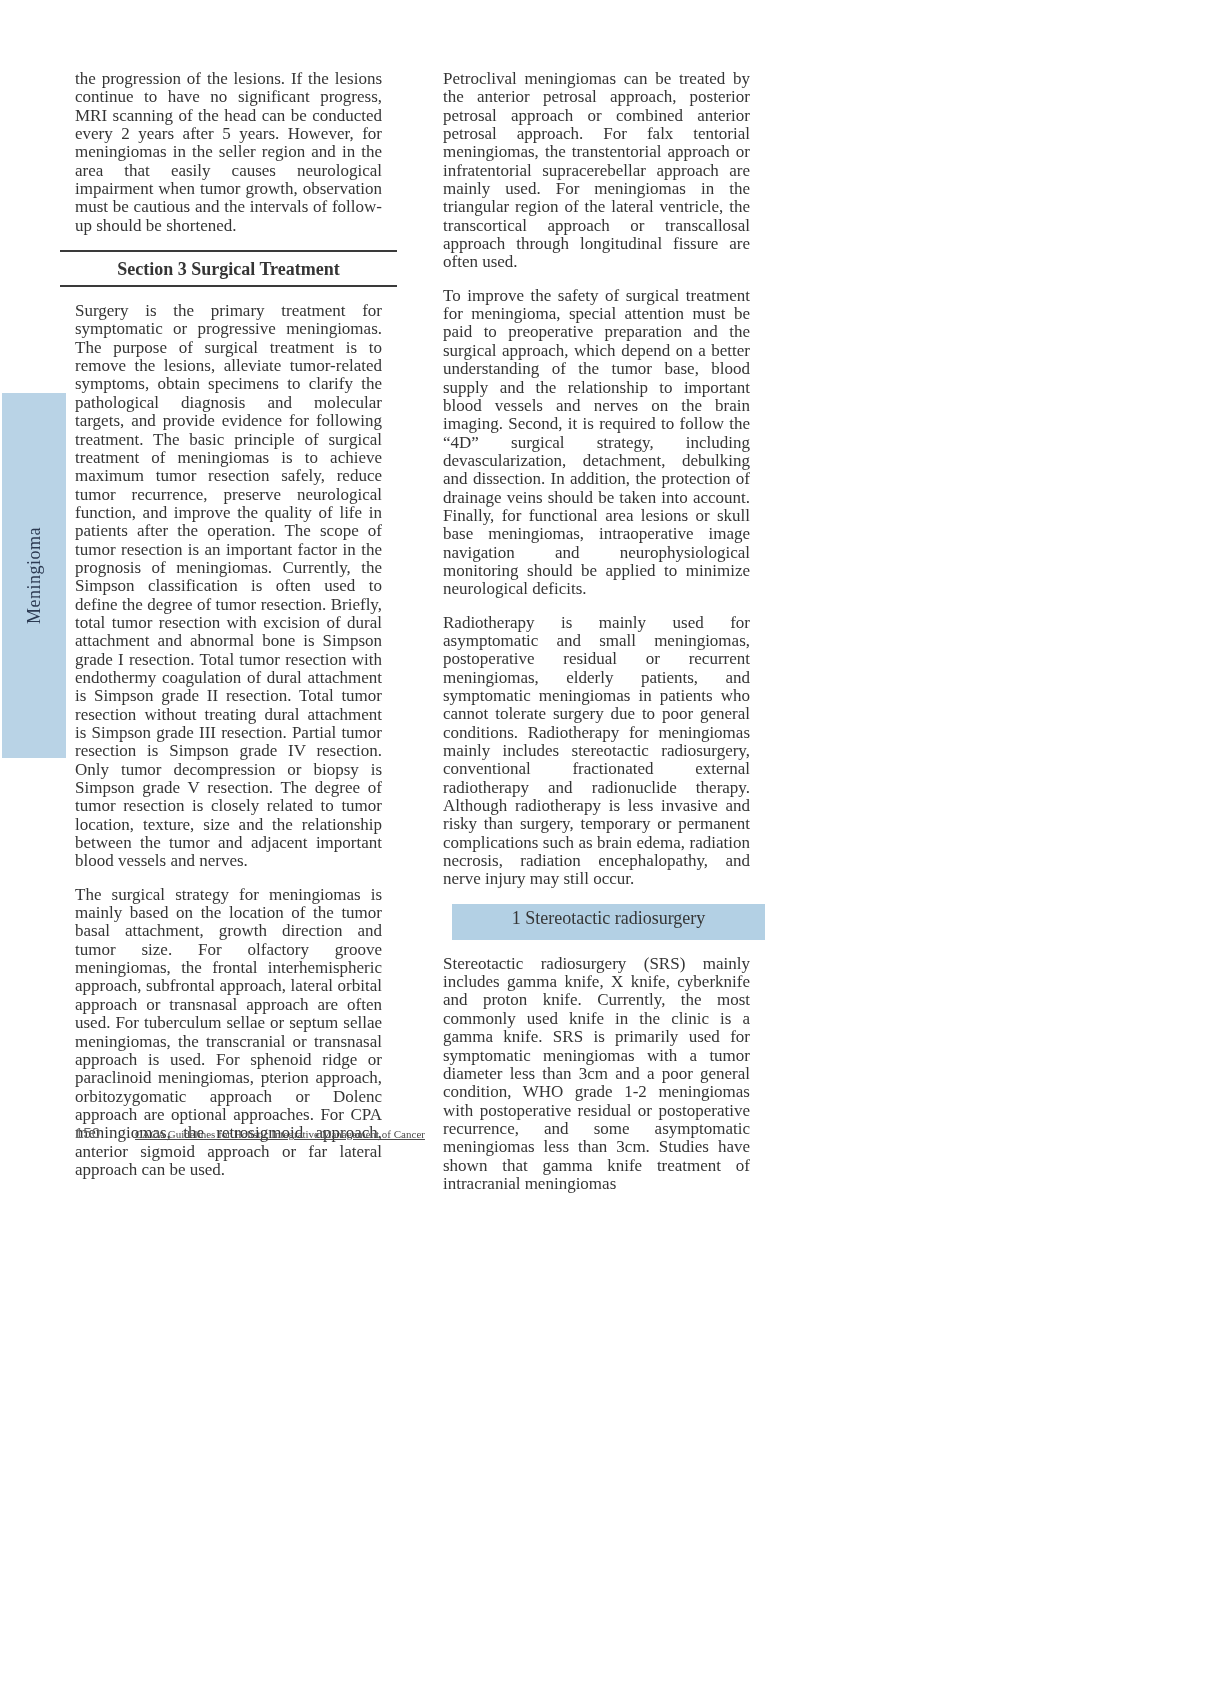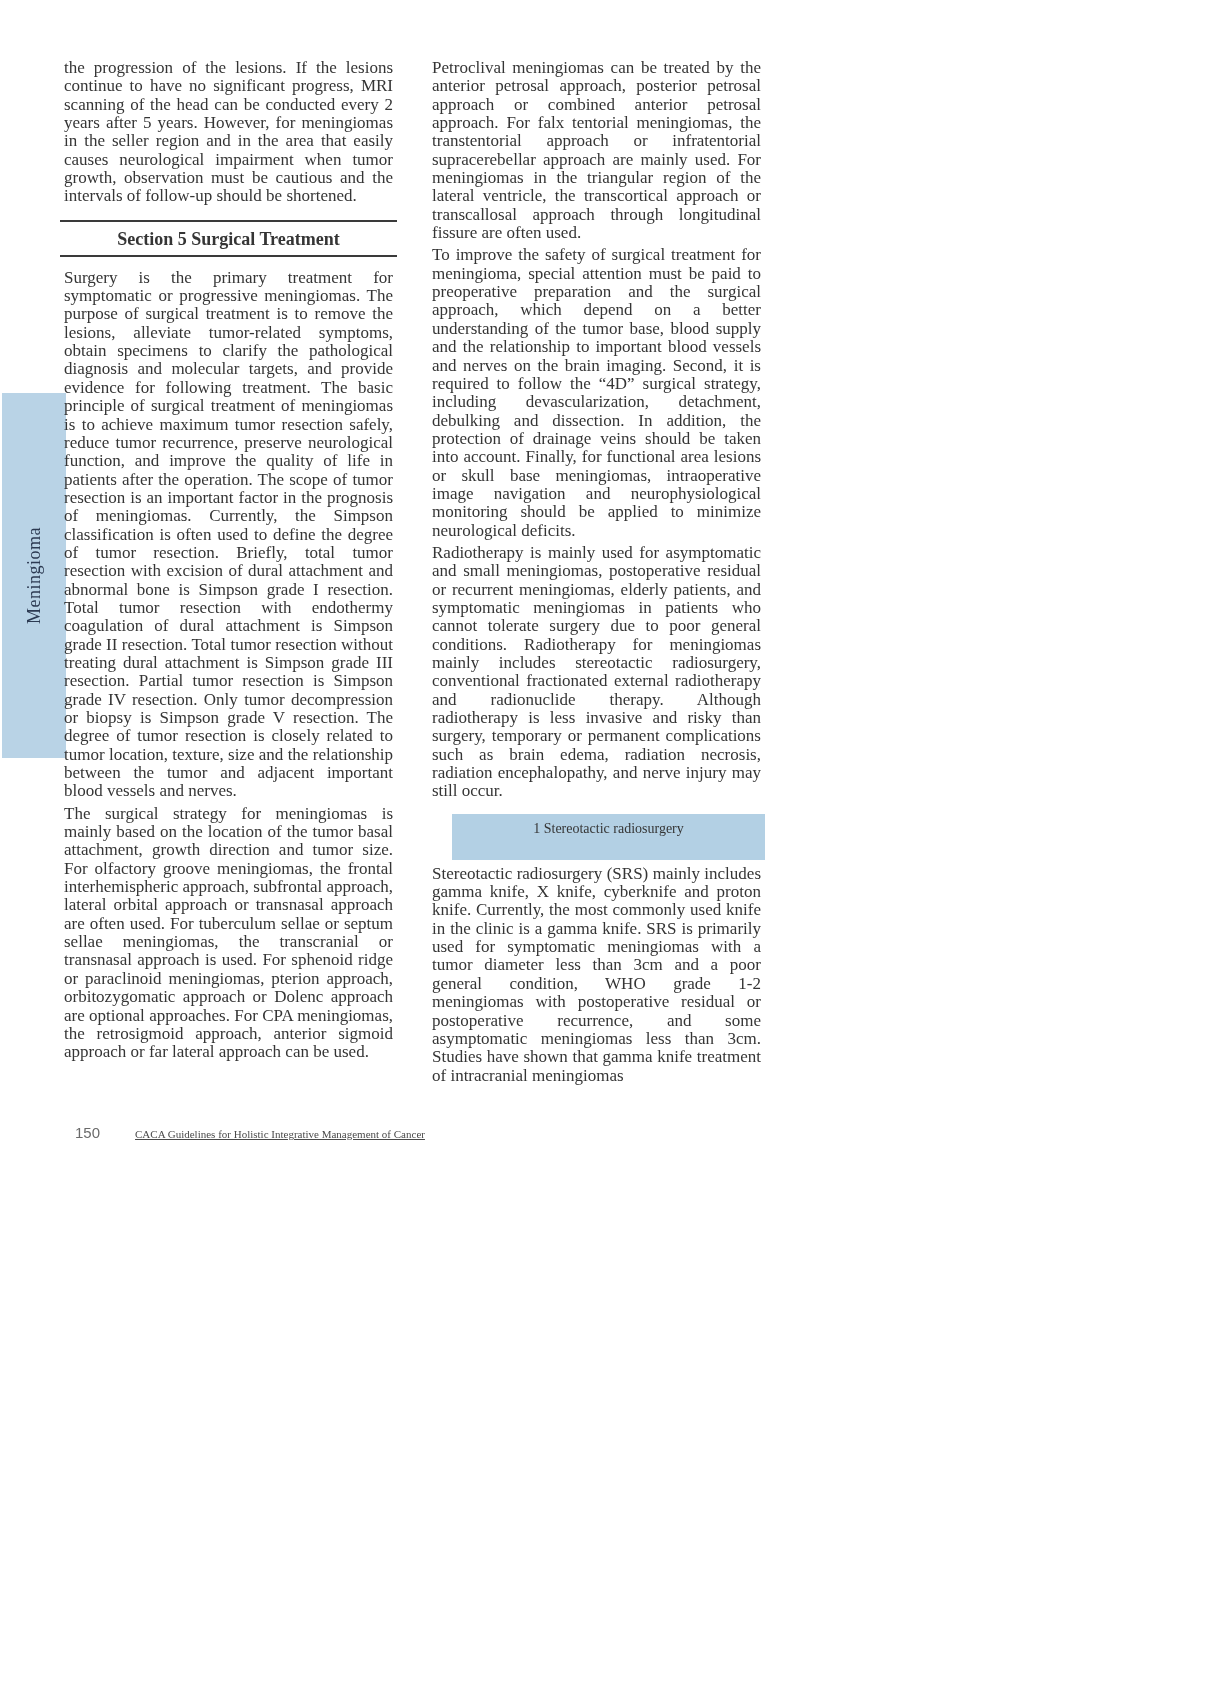--- a/index.html
+++ b/index.html
@@ -37,37 +37,37 @@
     position: absolute;
     top: 55px;
     width: 337px;
     font-size: 17px;
     line-height: 18.35px;
     text-align: justify;
     text-justify: inter-word;
   }
   .col-left  { left: 60px;  }
   .col-right { left: 428px; }
-  .col p { margin: 4px; }
+  .col p { margin: 15px; }
   .section-heading {
     font-weight: bold;
     text-align: center;
     font-size: 18px;
     line-height: 20px;
     border-top: 2px solid #3a3a3a;
     border-bottom: 2px solid #3a3a3a;
     padding: 7px 0 6px 0;
     margin: 14px 0 12px 0;
   }
   .sub-heading {
     background: #b3d0e4;
     text-align: center;
-    font-size: 14px;
+    font-size: 18px;
     line-height: 19px;
-    padding: 5px 0 22px 0;
+    padding: 5px 0 12px 0;
     margin: 13px 0 5px 24px;
   }
   
   .footer {
     position: absolute;
     left: 75px;
     top: 1124px;
     display: flex;
     align-items: baseline;
   }
@@ -89,21 +89,21 @@
 <body>
 
 <div class="page">
 
   <div class="chapter-tab">
     <div class="chapter-tab-label">Meningioma</div>
   </div>
 
   <div class="col col-left">
     <p>the progression of the lesions. If the lesions continue to have no significant progress, MRI scanning of the head can be conducted every 2 years after 5 years. However, for meningiomas in the seller region and in the area that easily causes neurological impairment when tumor growth, observation must be cautious and the intervals of follow-up should be shortened.</p>
-    <div class="section-heading">Section 5 Surgical Treatment</div>
+    <div class="section-heading">Section 3 Surgical Treatment</div>
     <p>Surgery is the primary treatment for symptomatic or progressive meningiomas. The purpose of surgical treatment is to remove the lesions, alleviate tumor-related symptoms, obtain specimens to clarify the pathological diagnosis and molecular targets, and provide evidence for following treatment. The basic principle of surgical treatment of meningiomas is to achieve maximum tumor resection safely, reduce tumor recurrence, preserve neurological function, and improve the quality of life in patients after the operation. The scope of tumor resection is an important factor in the prognosis of meningiomas. Currently, the Simpson classification is often used to define the degree of tumor resection. Briefly, total tumor resection with excision of dural attachment and abnormal bone is Simpson grade I resection. Total tumor resection with endothermy coagulation of dural attachment is Simpson grade II resection. Total tumor resection without treating dural attachment is Simpson grade III resection. Partial tumor resection is Simpson grade IV resection. Only tumor decompression or biopsy is Simpson grade V resection. The degree of tumor resection is closely related to tumor location, texture, size and the relationship between the tumor and adjacent important blood vessels and nerves.</p>
     <p>The surgical strategy for meningiomas is mainly based on the location of the tumor basal attachment, growth direction and tumor size. For olfactory groove meningiomas, the frontal interhemispheric approach, subfrontal approach, lateral orbital approach or transnasal approach are often used. For tuberculum sellae or septum sellae meningiomas, the transcranial or transnasal approach is used. For sphenoid ridge or paraclinoid meningiomas, pterion approach, orbitozygomatic approach or Dolenc approach are optional approaches. For CPA meningiomas, the retrosigmoid approach, anterior sigmoid approach or far lateral approach can be used.</p>
   </div>
 
   <div class="col col-right">
     <p>Petroclival meningiomas can be treated by the anterior petrosal approach, posterior petrosal approach or combined anterior petrosal approach. For falx tentorial meningiomas, the transtentorial approach or infratentorial supracerebellar approach are mainly used. For meningiomas in the triangular region of the lateral ventricle, the transcortical approach or transcallosal approach through longitudinal fissure are often used.</p>
     <p>To improve the safety of surgical treatment for meningioma, special attention must be paid to preoperative preparation and the surgical approach, which depend on a better understanding of the tumor base, blood supply and the relationship to important blood vessels and nerves on the brain imaging. Second, it is required to follow the “4D” surgical strategy, including devascularization, detachment, debulking and dissection. In addition, the protection of drainage veins should be taken into account. Finally, for functional area lesions or skull base meningiomas, intraoperative image navigation and neurophysiological monitoring should be applied to minimize neurological deficits.</p>
     <p>Radiotherapy is mainly used for asymptomatic and small meningiomas, postoperative residual or recurrent meningiomas, elderly patients, and symptomatic meningiomas in patients who cannot tolerate surgery due to poor general conditions. Radiotherapy for meningiomas mainly includes stereotactic radiosurgery, conventional fractionated external radiotherapy and radionuclide therapy. Although radiotherapy is less invasive and risky than surgery, temporary or permanent complications such as brain edema, radiation necrosis, radiation encephalopathy, and nerve injury may still occur.</p>
     <div class="sub-heading">1 Stereotactic radiosurgery</div>
     <p>Stereotactic radiosurgery (SRS) mainly includes gamma knife, X knife, cyberknife and proton knife. Currently, the most commonly used knife in the clinic is a gamma knife. SRS is primarily used for symptomatic meningiomas with a tumor diameter less than 3cm and a poor general condition, WHO grade 1-2 meningiomas with postoperative residual or postoperative recurrence, and some asymptomatic meningiomas less than 3cm. Studies have shown that gamma knife treatment of intracranial meningiomas</p>

